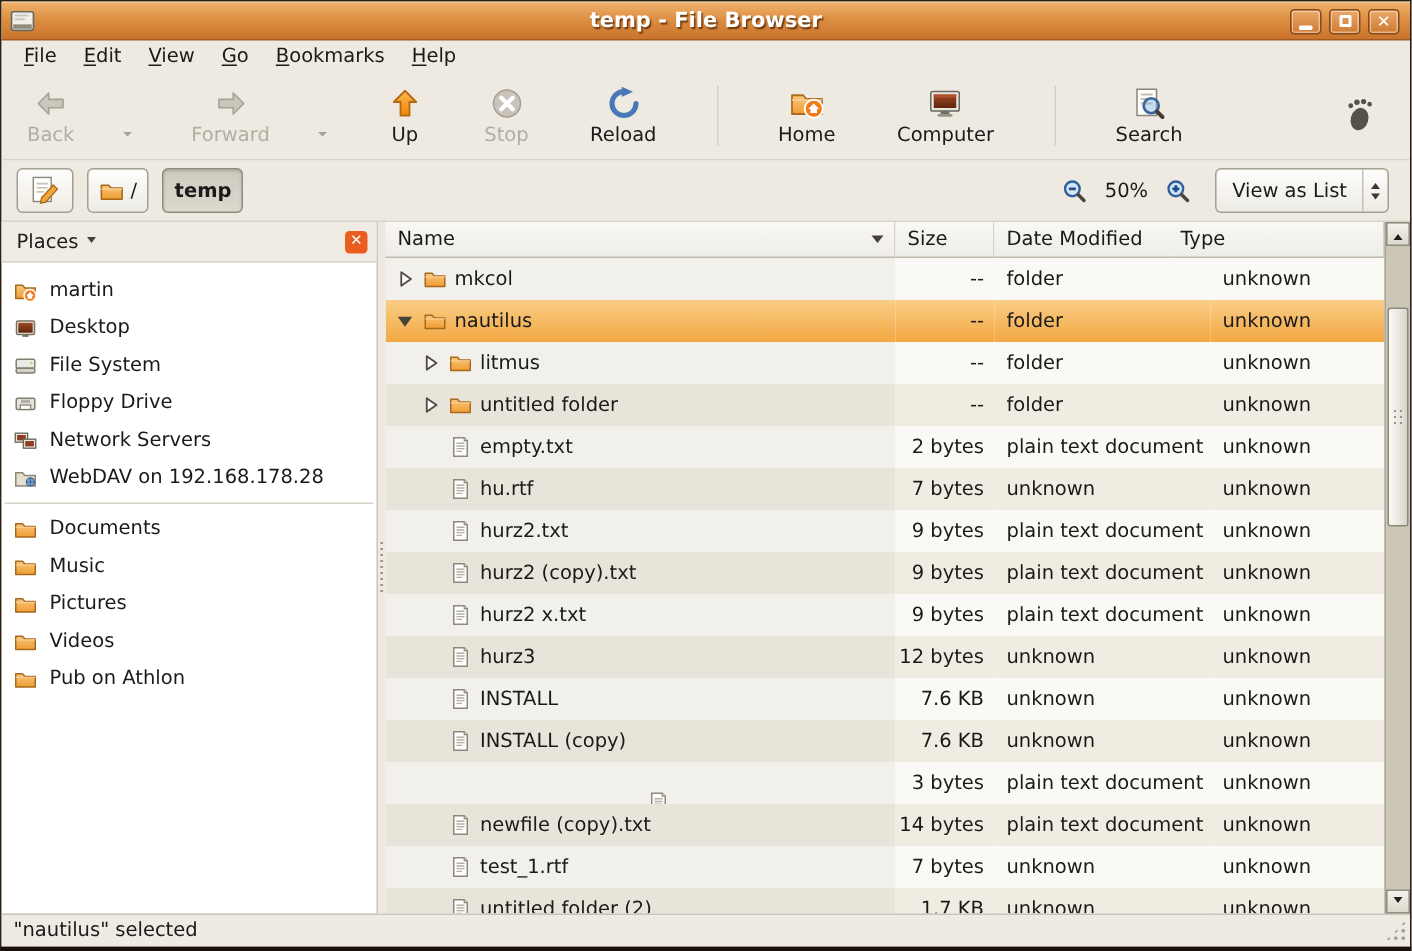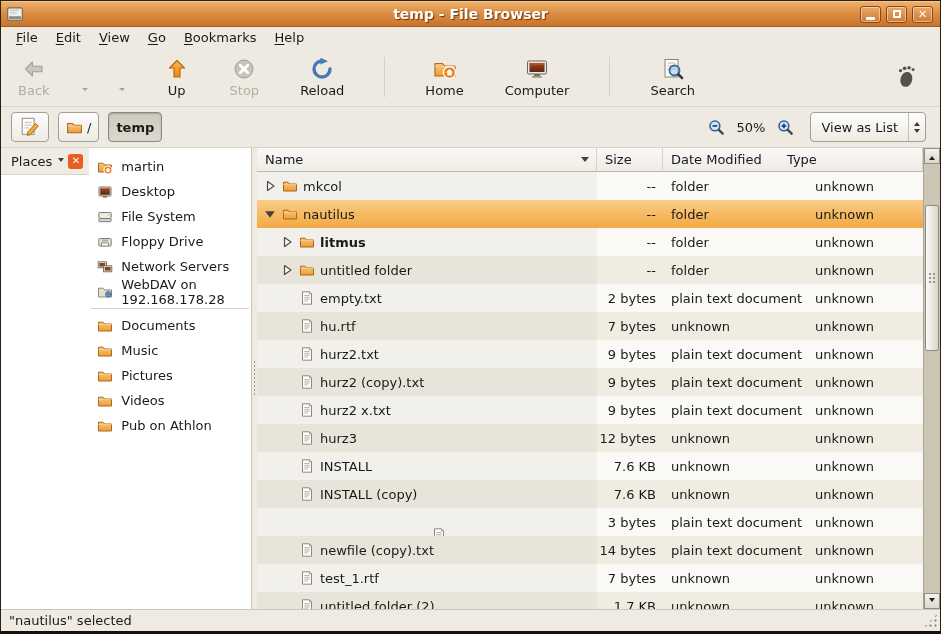--- a/index.html
+++ b/index.html
@@ -52,21 +52,21 @@
   .combo{height:30px;display:flex;align-items:center;border:1px solid #a49f92;border-radius:4px;
     background:linear-gradient(#fdfdfc,#edebe4);margin-right:4px;}
   .combo .combo-label{padding:0 10px;}
   .combo .spin{width:17px;height:100%;border-left:1px solid #c4c0b5;display:flex;flex-direction:column;
     align-items:center;justify-content:center;gap:3px;}
   .tri-up{width:0;height:0;border:3.5px solid transparent;border-bottom:4.5px solid #3c3a34;}
   .tri-down{width:0;height:0;border:3.5px solid transparent;border-top:4.5px solid #3c3a34;}
 
   
   .main{flex:1;display:flex;min-height:0;}
-  .sidebar{width:251px;flex:0 0 251px;background:#fff;display:flex;flex-direction:row;border-right:1px solid #c9c4b9;}
+  .sidebar{width:251px;flex:0 0 251px;background:#fff;display:flex;flex-direction:column;border-right:1px solid #c9c4b9;}
   .side-header{height:27px;flex:0 0 27px;background:#f0ece3;border-bottom:1px solid #d8d4c9;
     display:flex;align-items:center;padding:0 6px;}
   .places-btn{display:flex;align-items:center;gap:6px;padding:2px 4px;}
   .places-btn .tri-down{border-top-color:#45423b;}
   .side-close{margin-left:auto;width:15px;height:15px;border-radius:3px;background:#e95d20;color:#fff;
     display:flex;align-items:center;justify-content:center;font-size:10px;font-weight:bold;line-height:1;}
   .side-list{padding-top:6px;}
   .side-item{height:25px;display:flex;align-items:center;gap:8px;padding-left:8px;}
   .side-item .sicon{width:16px;height:16px;flex:0 0 16px;}
   .side-sep{border-top:1px solid #d5d0c5;margin:4px 2px;}
@@ -176,20 +176,26 @@
 
   <div class="toolbar">
     <span id="toolbar-items" style="display:flex;align-items:center;gap:23px;">
         <span class="tool-button disabled">
           <span class="ticon"><svg viewBox="0 0 24 24">
               <path d="M10.5 5 L3.5 12 L10.5 19 L10.5 14.8 L20 14.8 L20 9.2 L10.5 9.2 Z" fill="#ccc7bd" stroke="#a7a196" stroke-width="1.1" stroke-linejoin="round"></path>
             </svg></span>
           <span class="tlabel">Back</span>
         </span>
         <span class="tb-chevron"></span>
+        <span class="tool-button disabled">
+          <span class="ticon"><svg viewBox="0 0 24 24">
+              <path d="M13.5 5 L20.5 12 L13.5 19 L13.5 14.8 L4 14.8 L4 9.2 L13.5 9.2 Z" fill="#ccc7bd" stroke="#a7a196" stroke-width="1.1" stroke-linejoin="round"></path>
+            </svg></span>
+          <span class="tlabel">Forward</span>
+        </span>
         <span class="tb-chevron"></span>
         <span class="tool-button">
           <span class="ticon"><svg viewBox="0 0 24 24">
               <path d="M12 3.5 L19.5 11 L15 11 L15 20 L9 20 L9 11 L4.5 11 Z" fill="url(#gOrange)" stroke="#b66a10" stroke-width="1.2" stroke-linejoin="round"></path>
             </svg></span>
           <span class="tlabel">Up</span>
         </span>
         <span class="tool-button disabled">
           <span class="ticon"><svg viewBox="0 0 24 24">
               <circle cx="12" cy="12" r="9" fill="#c9c3b9" stroke="#a59f93"></circle>
@@ -448,21 +454,21 @@
                     <path d="M1.5 4.2 L6 4.2 L7.6 6 L14.5 6 L14.5 13 L1.5 13 Z" fill="url(#gFolder)" stroke="#a8681c" stroke-linejoin="round"></path>
                     <path d="M1.5 6.6 L14.5 6.6" stroke="#f8cf92" stroke-width=".9"></path>
                   </svg></span>
                 <span class="fname">nautilus</span>
               </div>
               <div class="cell cell-size">--</div>
               <div class="cell cell-type">folder</div>
               <div class="cell cell-date">unknown</div>
             </div>
             <div class="row light">
-              <div class="cell cell-name" style="padding-left: 23px; font-weight: bold;">
+              <div class="cell cell-name" style="padding-left: 23px;">
                 <span class="expander"><svg viewBox="0 0 14 14">
                     <path d="M4.5 2.5 L11 7 L4.5 11.5 Z" fill="#fbfbf9" stroke="#4f4b44" stroke-width="1.2" stroke-linejoin="round"></path>
                   </svg></span>
                 <span class="ficon"><svg viewBox="0 0 16 16">
                     <path d="M1.5 4.2 L6 4.2 L7.6 6 L14.5 6 L14.5 13 L1.5 13 Z" fill="url(#gFolder)" stroke="#a8681c" stroke-linejoin="round"></path>
                     <path d="M1.5 6.6 L14.5 6.6" stroke="#f8cf92" stroke-width=".9"></path>
                   </svg></span>
                 <span class="fname">litmus</span>
               </div>
               <div class="cell cell-size">--</div>

